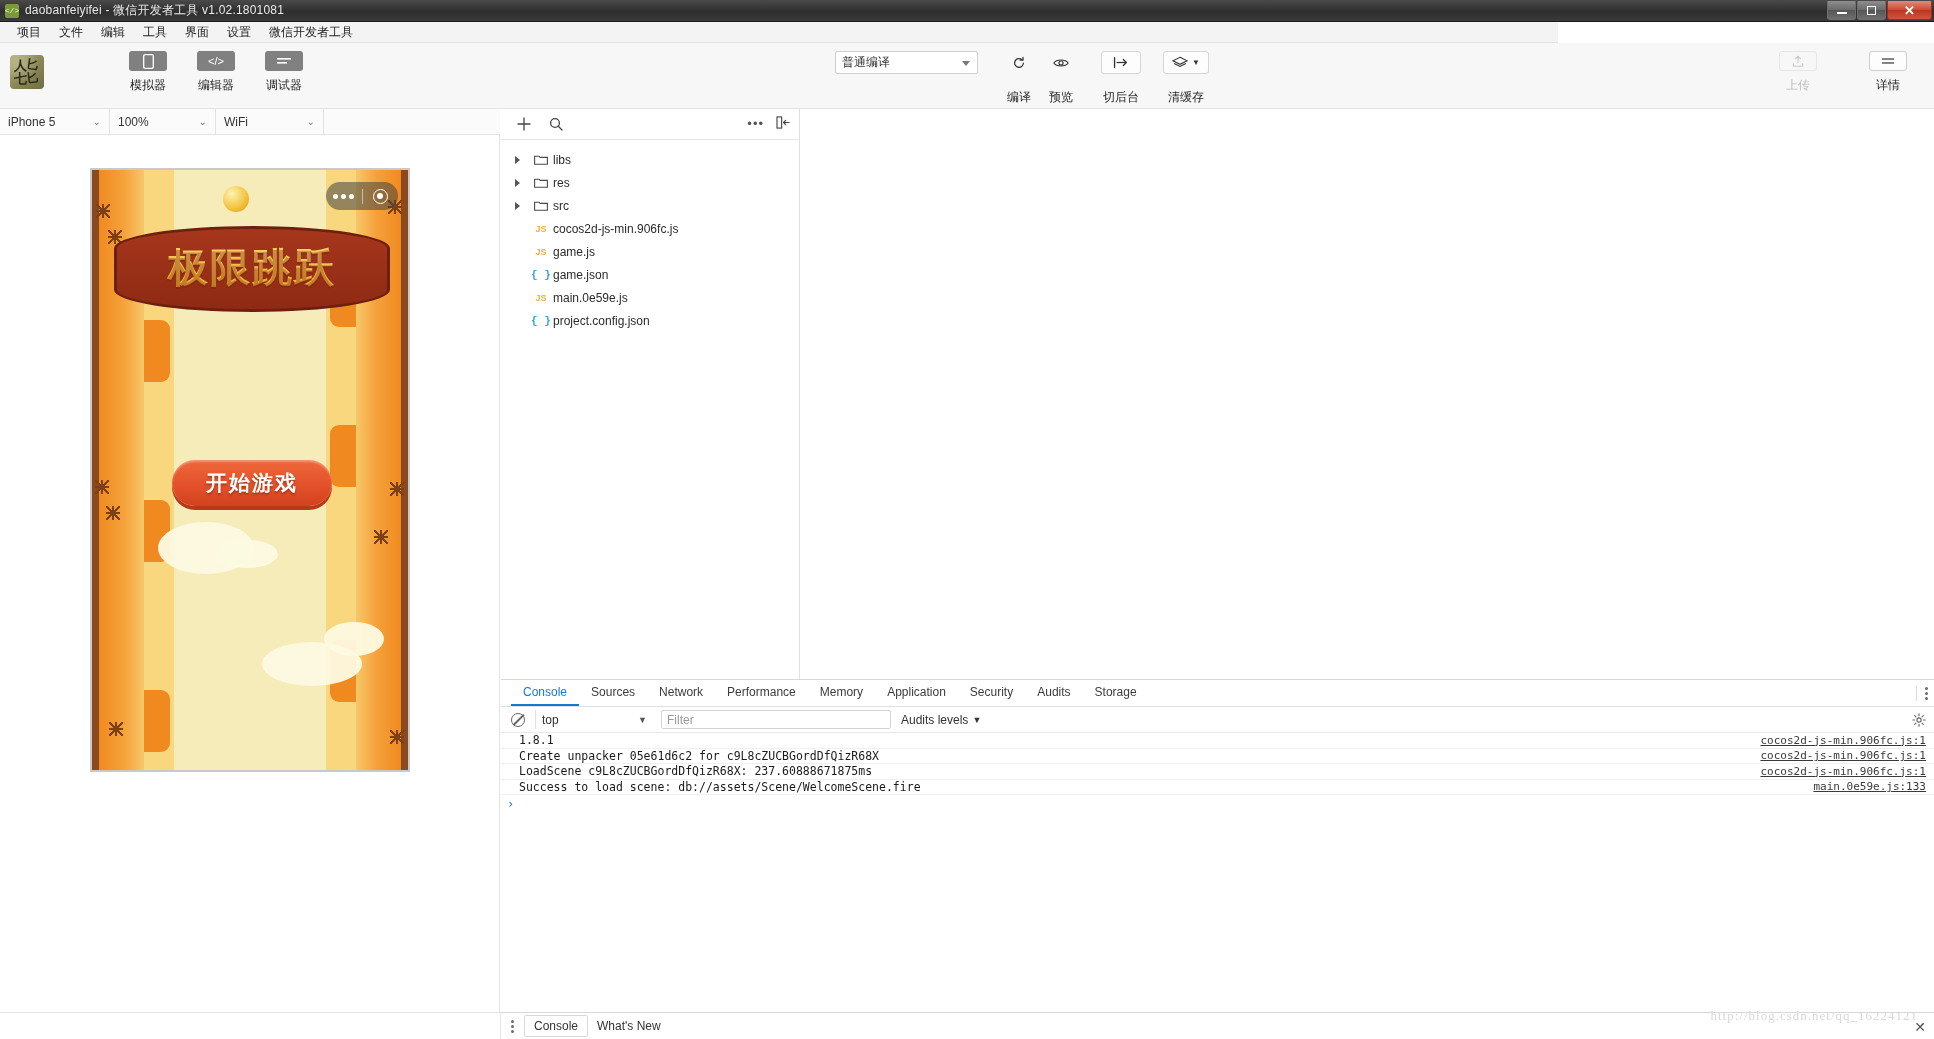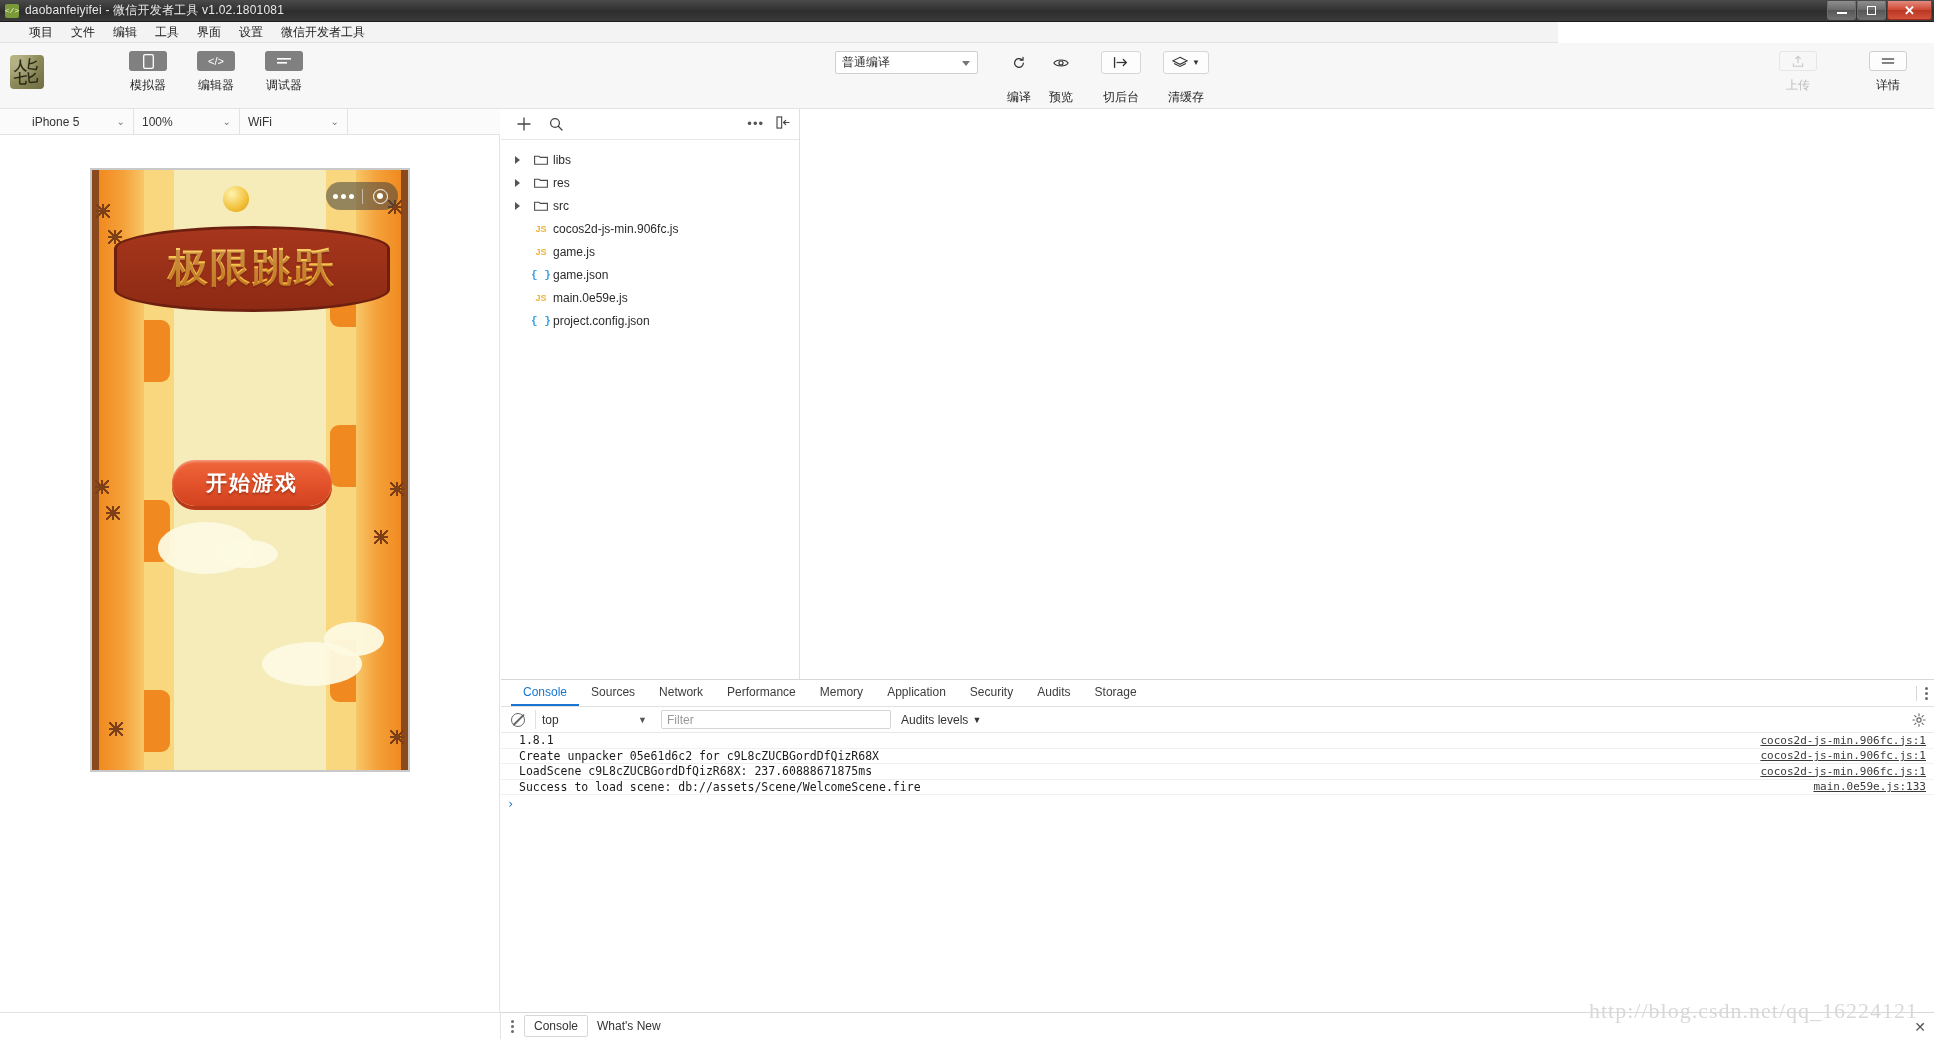--- a/index.html
+++ b/index.html
@@ -42,21 +42,21 @@
     background: linear-gradient(to bottom, #e38b7e 0%, #cf4a36 48%, #b83722 50%, #d4523c 100%);
     border-color: #9c2d1b; width: 45px; font-size: 13px; font-weight: bold;
   }
   .winbtn .glyph-min { display:block; width:10px; height:2px; background:#fff; margin-top:6px; }
   .winbtn .glyph-max { display:block; width:9px; height:9px; border:1.5px solid #fff; }
 
   
   .menubar {
     position: absolute; top: 22px; left: 0; width: 1558px; height: 21px;
     background: #f3f3f3; display: flex; align-items: center;
-    padding-left: 20px; border-bottom: 1px solid #e2e2e2;
+    padding-left: 8px; border-bottom: 1px solid #e2e2e2;
   }
   .menu-item {
     font-size: 12px; color: #1d1d1d; padding: 2px 9px; cursor: default;
     white-space: nowrap;
   }
 
   
   .toolbar {
     position: absolute; top: 43px; left: 0; width: 1934px; height: 66px;
     background: #f7f7f7; border-bottom: 1px solid #e3e3e3;
@@ -127,21 +127,21 @@
   }
   .devsel {
     position: relative; height: 26px; display: flex; align-items: center;
     padding: 0 8px; font-size: 12px; color: #333;
     border-right: 1px solid #e3e3e3; cursor: default;
   }
   .devsel .dcaret {
     margin-left: auto; padding-left: 14px; font-size: 10px; color: #7a7a7a;
     line-height: 1;
   }
-  .devsel.d1 { width: 110px; margin-left: 24px; }
+  .devsel.d1 { width: 110px; }
   .devsel.d2 { width: 106px; }
   .devsel.d3 { width: 108px; }
 
   
   .sim-area {
     position: absolute; top: 135px; left: 0; width: 500px; bottom: 0;
     background: #fff; border-right: 1px solid #e3e3e3;
   }
   .phone {
     position: absolute; left: 90px; top: 33px;
@@ -350,21 +350,21 @@
     position: absolute; bottom: 0; left: 501px; right: 0; height: 27px;
     background: #fff; border-top: 1px solid #d8d8d8;
     display: flex; align-items: center; padding-left: 10px;
   }
   .drawer-tab {
     font-size: 12px; color: #333; padding: 3px 9px; cursor: default; white-space: nowrap;
   }
   .drawer-tab.active { border: 1px solid #d8d8d8; border-radius: 2px; background: #fff; }
   .watermark {
     position: absolute; right: 16px; bottom: 15px;
-    font-size: 22px; color: #d8d8d8;
+    font-size: 13px; color: #d8d8d8;
     font-family: "Liberation Serif", serif; letter-spacing: 1px;
     white-space: nowrap; pointer-events: none;
   }
   .drawer-close {
     position: absolute; right: 8px; bottom: 4px;
     font-size: 14px; color: #555;
   }
   .left-bottom-strip {
     position: absolute; bottom: 0; left: 0; width: 501px; height: 27px;
     background: #fff; border-top: 1px solid #e3e3e3; border-right: 1px solid #e3e3e3;

